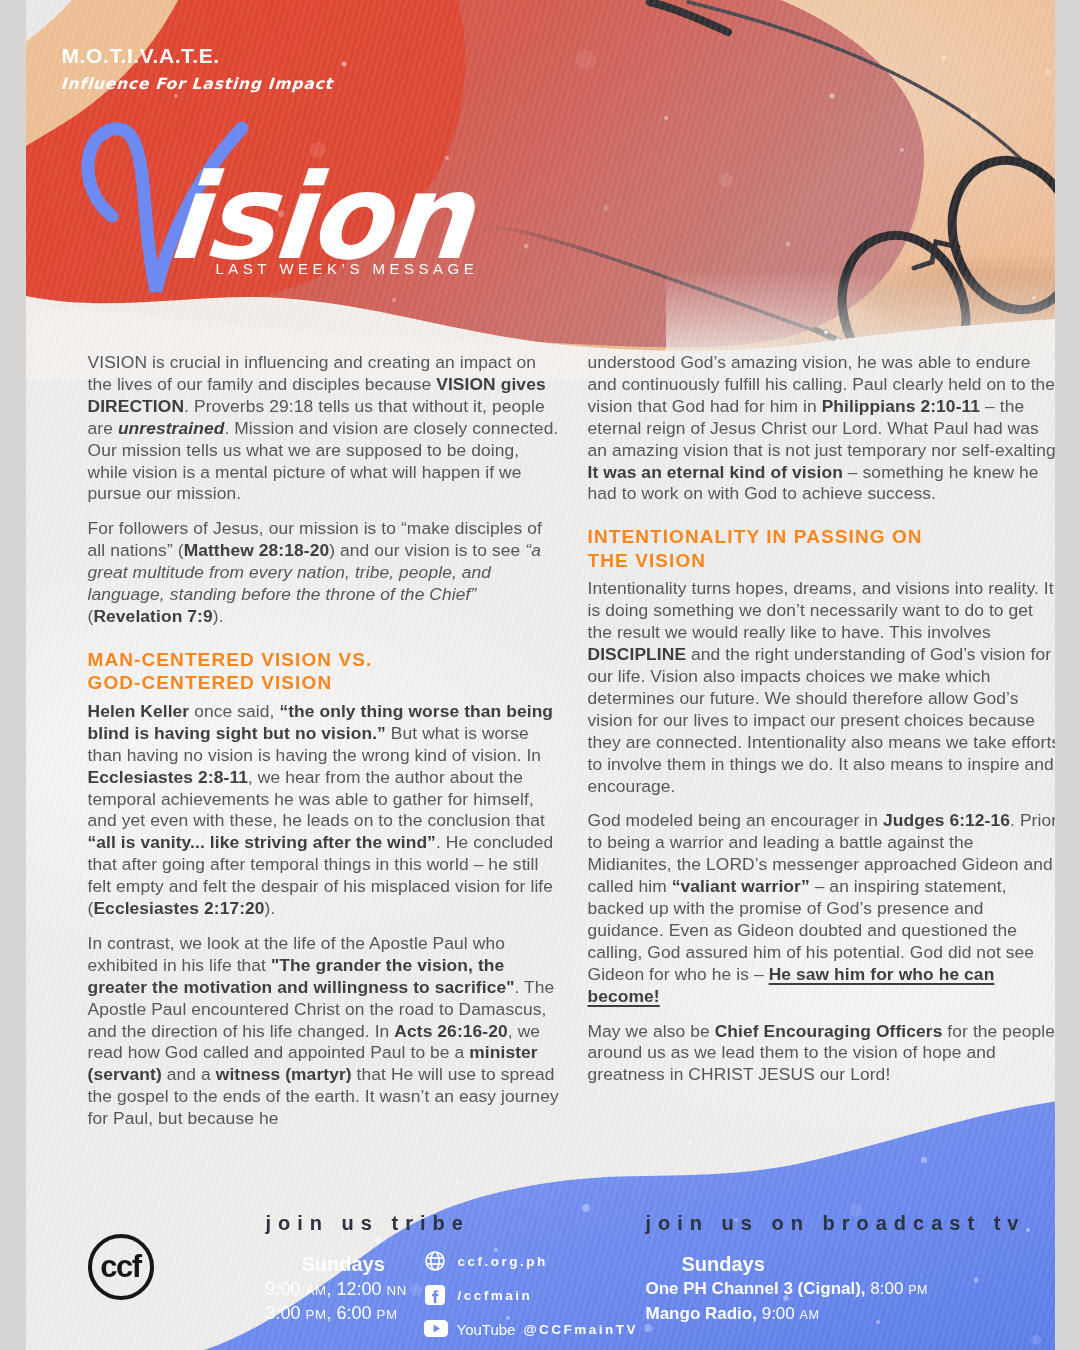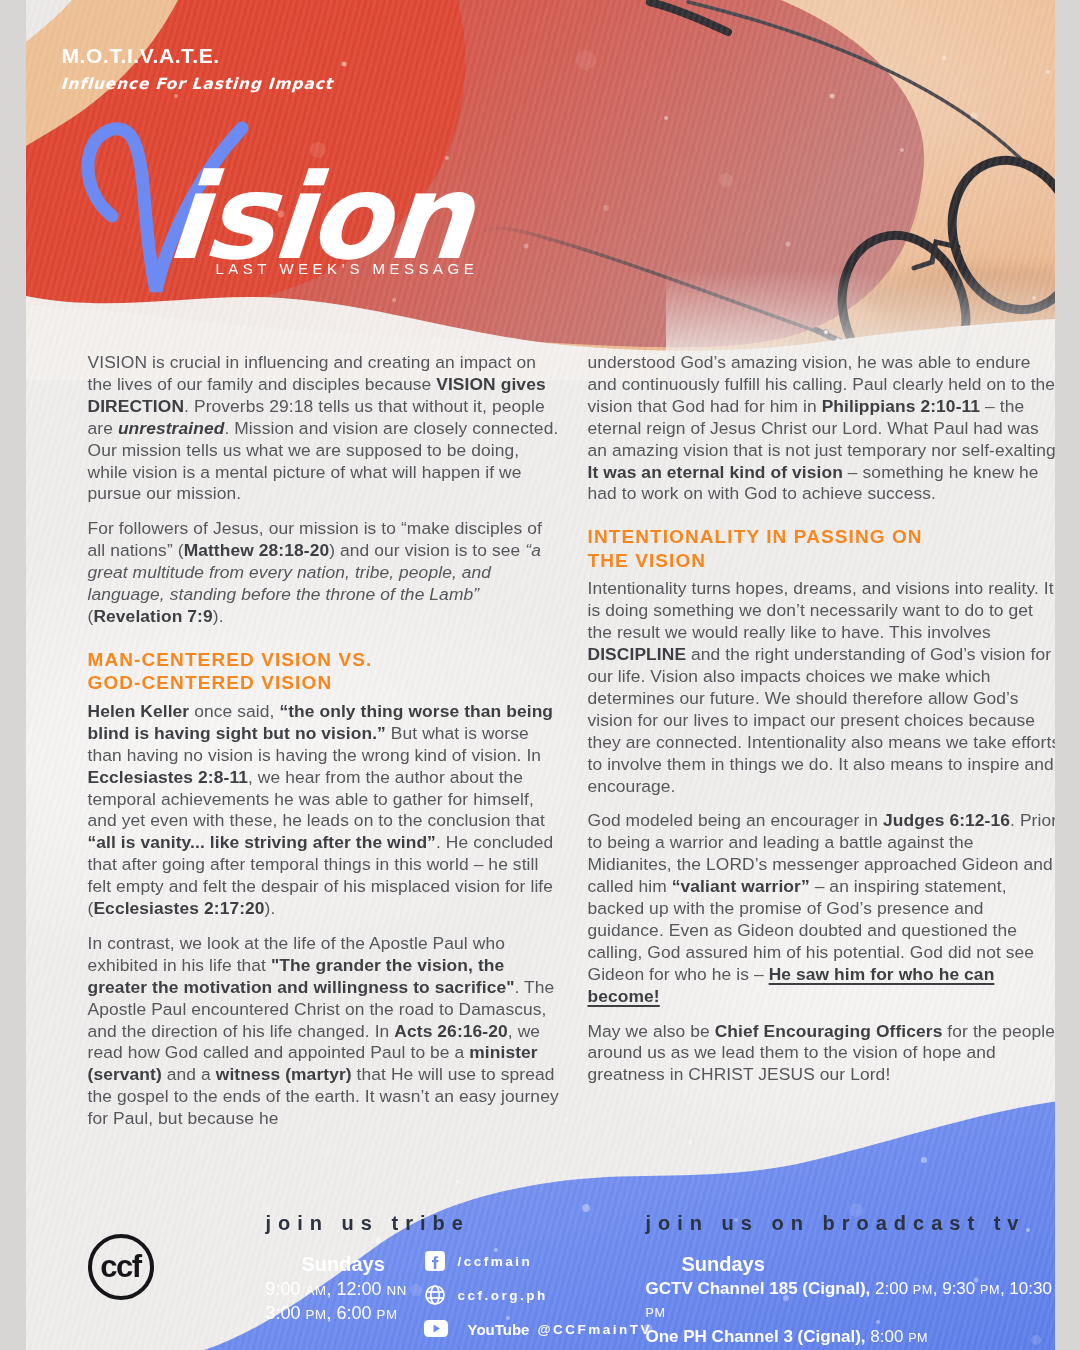--- a/index.html
+++ b/index.html
@@ -48,21 +48,21 @@
   .foot-online{left:240px;top:1212px;}
   .foot-broadcast{left:620px;top:1212px;}
   .foot-day{color:#fff;font-size:20px;font-weight:700;margin-top:18px;margin-left:36px;}
   .foot-times p{color:#fff;font-size:18px;margin:3px 0 0 0;}
   .bc-line{color:#fff;font-size:17px;line-height:22px;margin-top:2px;}
   .bc-line .seg-b{color:#fff;}
   .links{position:absolute;left:398px;top:1244px;z-index:6;}
   .link-row{display:flex;align-items:center;height:34px;}
   .link-row .icon{width:26px;display:flex;justify-content:flex-start;}
   .link-label{color:#fff;font-size:13.5px;font-weight:700;letter-spacing:2.5px;margin-left:8px;}
-  .yt-word{color:#fff;font-size:15px;font-weight:700;letter-spacing:0;margin-left:18px;}
+  .yt-word{color:#fff;font-size:15px;font-weight:400;letter-spacing:0;margin-left:7px;}
   .yt-word:empty{display:none;}
 </style>
 </head>
 <body>
 
 <div class="page">
 
   <svg class="hero-art" width="1080" height="380" viewBox="0 0 1080 380" aria-hidden="true">
     <defs>
       <linearGradient id="peachG" x1="0" y1="0" x2="1" y2="0.4">
@@ -159,21 +159,21 @@
 
   <svg class="v-swash" width="200" height="200" viewBox="0 0 200 200" aria-hidden="true">
     <path d="M 36 106 C 8 84 5 42 24 26 C 37 15 52 16 59 34 C 71 65 66 115 80 181
              C 90 135 118 70 166 18" fill="none" stroke="#6d8af3" stroke-width="13" stroke-linecap="round"></path>
   </svg>
   <div class="title-rest">ision</div>
   <div class="tagline">LAST WEEK’S MESSAGE</div>
 
   <div class="col col-left">
     <p><span>VISION is crucial in influencing and creating an impact on the lives of our family and disciples because </span><span class="seg-b">VISION gives DIRECTION</span><span>. Proverbs 29:18 tells us that without it, people are </span><span class="seg-b seg-i">unrestrained</span><span>. Mission and vision are closely connected. Our mission tells us what we are supposed to be doing, while vision is a mental picture of what will happen if we pursue our mission.</span></p>
-    <p><span>For followers of Jesus, our mission is to “make disciples of all nations” (</span><span class="seg-b">Matthew 28:18-20</span><span>) and our vision is to see </span><span class="seg-i">“a great multitude from every nation, tribe, people, and language, standing before the throne of the Lamb”</span><span> (</span><span class="seg-b">Revelation 7:9</span><span>).</span></p>
+    <p><span>For followers of Jesus, our mission is to “make disciples of all nations” (</span><span class="seg-b">Matthew 28:18-20</span><span>) and our vision is to see </span><span class="seg-i">“a great multitude from every nation, tribe, people, and language, standing before the throne of the Chief”</span><span> (</span><span class="seg-b">Revelation 7:9</span><span>).</span></p>
     <h2>
       <span>MAN-CENTERED VISION VS.</span><br>
       <span>GOD-CENTERED VISION</span>
     </h2>
     <p><span class="seg-b">Helen Keller</span><span> once said, </span><span class="seg-b">“the only thing worse than being blind is having sight but no vision.”</span><span> But what is worse than having no vision is having the wrong kind of vision. In </span><span class="seg-b">Ecclesiastes 2:8-11</span><span>, we hear from the author about the temporal achievements he was able to gather for himself, and yet even with these, he leads on to the conclusion that </span><span class="seg-b">“all is vanity... like striving after the wind”</span><span>. He concluded that after going after temporal things in this world – he still felt empty and felt the despair of his misplaced vision for life (</span><span class="seg-b">Ecclesiastes 2:17:20</span><span>).</span></p>
     <p><span>In contrast, we look at the life of the Apostle Paul who exhibited in his life that </span><span class="seg-b">"The grander the vision, the greater the motivation and willingness to sacrifice"</span><span>. The Apostle Paul encountered Christ on the road to Damascus, and the direction of his life changed. In </span><span class="seg-b">Acts 26:16-20</span><span>, we read how God called and appointed Paul to be a </span><span class="seg-b">minister (servant)</span><span> and a </span><span class="seg-b">witness (martyr)</span><span> that He will use to spread the gospel to the ends of the earth. It wasn’t an easy journey for Paul, but because he</span></p>
   </div>
 
   <div class="col col-right">
     <p><span>understood God’s amazing vision, he was able to endure and continuously fulfill his calling. Paul clearly held on to the vision that God had for him in </span><span class="seg-b">Philippians 2:10-11</span><span> – the eternal reign of Jesus Christ our Lord. What Paul had was an amazing vision that is not just temporary nor self-exalting. </span><span class="seg-b">It was an eternal kind of vision</span><span> – something he knew he had to work on with God to achieve success.</span></p>
@@ -230,51 +230,50 @@
     <div class="foot-day">Sundays</div>
     <div class="foot-times">
       <p><span>9:00 </span><span class="seg-sc">AM</span><span>, 12:00 </span><span class="seg-sc">NN</span></p>
       <p><span>3:00 </span><span class="seg-sc">PM</span><span>, 6:00 </span><span class="seg-sc">PM</span></p>
     </div>
   </div>
 
   <div class="links">
     <div class="link-row">
       <span class="icon">
-        <svg width="22" height="22" viewBox="0 0 22 22">
-          <rect x="1" y="1" width="20" height="20" rx="4" fill="#ffffff"></rect>
-          <path d="M 13.6 6.2 h -1.8 c -1.3 0 -2 .8 -2 2.1 v 1.6 H 8 v 2.3 h 1.8 V 19 h 2.5 v -6.8 h 1.9 l .3 -2.3 h -2.2 V 8.6 c 0 -.5 .3 -.8 .8 -.8 h 1.5 Z" fill="#6f8bee"></path>
-        </svg>
-      </span>
-      <span class="link-label">/ccfmain</span>
-    </div>
-    <div class="link-row">
-      <span class="icon">
         <svg width="22" height="22" viewBox="0 0 22 22" fill="none" stroke="#ffffff" stroke-width="1.7">
           <circle cx="11" cy="11" r="9"></circle>
             <ellipse cx="11" cy="11" rx="4.2" ry="9"></ellipse>
           <line x1="2.3" y1="8" x2="19.7" y2="8"></line>
             <line x1="2.3" y1="14" x2="19.7" y2="14"></line>
         </svg>
       </span>
       <span class="link-label">ccf.org.ph</span>
+    </div>
+    <div class="link-row">
+      <span class="icon">
+        <svg width="22" height="22" viewBox="0 0 22 22">
+          <rect x="1" y="1" width="20" height="20" rx="4" fill="#ffffff"></rect>
+          <path d="M 13.6 6.2 h -1.8 c -1.3 0 -2 .8 -2 2.1 v 1.6 H 8 v 2.3 h 1.8 V 19 h 2.5 v -6.8 h 1.9 l .3 -2.3 h -2.2 V 8.6 c 0 -.5 .3 -.8 .8 -.8 h 1.5 Z" fill="#6f8bee"></path>
+        </svg>
+      </span>
+      <span class="link-label">/ccfmain</span>
     </div>
     <div class="link-row">
       <span class="icon">
         <svg width="24" height="18" viewBox="0 0 24 18">
           <rect x="0" y="0" width="24" height="17" rx="4.5" fill="#ffffff"></rect>
           <path d="M 9.6 4.5 L 16 8.5 L 9.6 12.5 Z" fill="#6f8bee"></path>
         </svg>
       </span>
       <span class="yt-word">YouTube</span>
       <span class="link-label">@CCFmainTV</span>
     </div>
   </div>
 
   <div class="foot-block foot-broadcast">
     <div class="foot-heading">join us on broadcast tv</div>
     <div class="foot-day">Sundays</div>
-    <div class="bc-line"><span class="seg-b">GCTV Channel 185 (Cignal),</span><span> 2:00 </span><span class="seg-sc">PM</span><span>, 9:30 </span><span class="seg-sc">PM</span><span>, 10:30 </span><span class="seg-sc">PM</span></div>
     <div class="bc-line"><span class="seg-b">One PH Channel 3 (Cignal),</span><span> 8:00 </span><span class="seg-sc">PM</span></div>
     <div class="bc-line"><span class="seg-b">Mango Radio,</span><span> 9:00 </span><span class="seg-sc">AM</span></div>
   </div>
 
 </div>
 
 </body></html>

